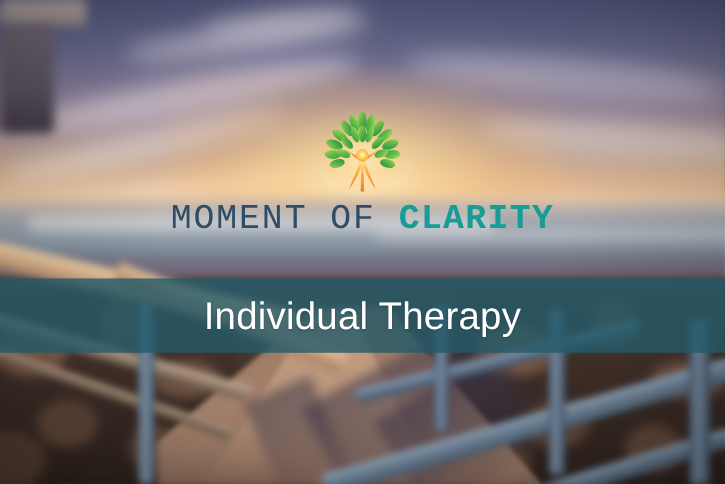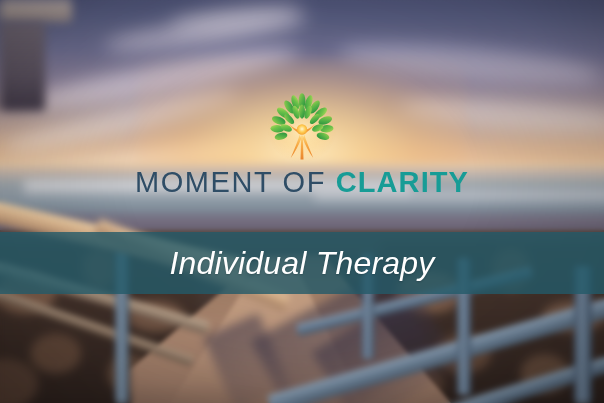--- a/index.html
+++ b/index.html
@@ -223,35 +223,35 @@
 
   
   .logo-block{
     position:absolute; left:0; right:0; top:92px;
     display:flex; flex-direction:column; align-items:center;
   }
   .tree{ width:78px; height:72px; display:block; }
 
   .wordmark{
     margin-top:4px;
-    font-family:Liberation Sans, sans-serif;
+    font-family:Liberation Mono, monospace;
     font-size:29px;
     letter-spacing:1.6px;
     white-space:nowrap;
     line-height:1;
   }
   .wm-light{ color:#2f4d66; font-weight:400; }
   .wm-bold { color:#179c96; font-weight:700; letter-spacing:1.1px; }
 
   
   .banner{
     position:absolute; left:0; top:232px;
     width:604px; height:62px;
     background:rgba(35,90,105,.80);
-    display:flex; align-items:center; justify-content:center;font-style:italic;
+    display:flex; align-items:center; justify-content:center;
   }
   .banner-text{
     color:#ffffff;
     font-family:"Liberation Sans", sans-serif;
     font-size:32px;
     font-weight:400;
     letter-spacing:.2px;
     line-height:1;
     text-shadow:0 1px 2px rgba(0,0,0,.18);
     white-space:nowrap;

